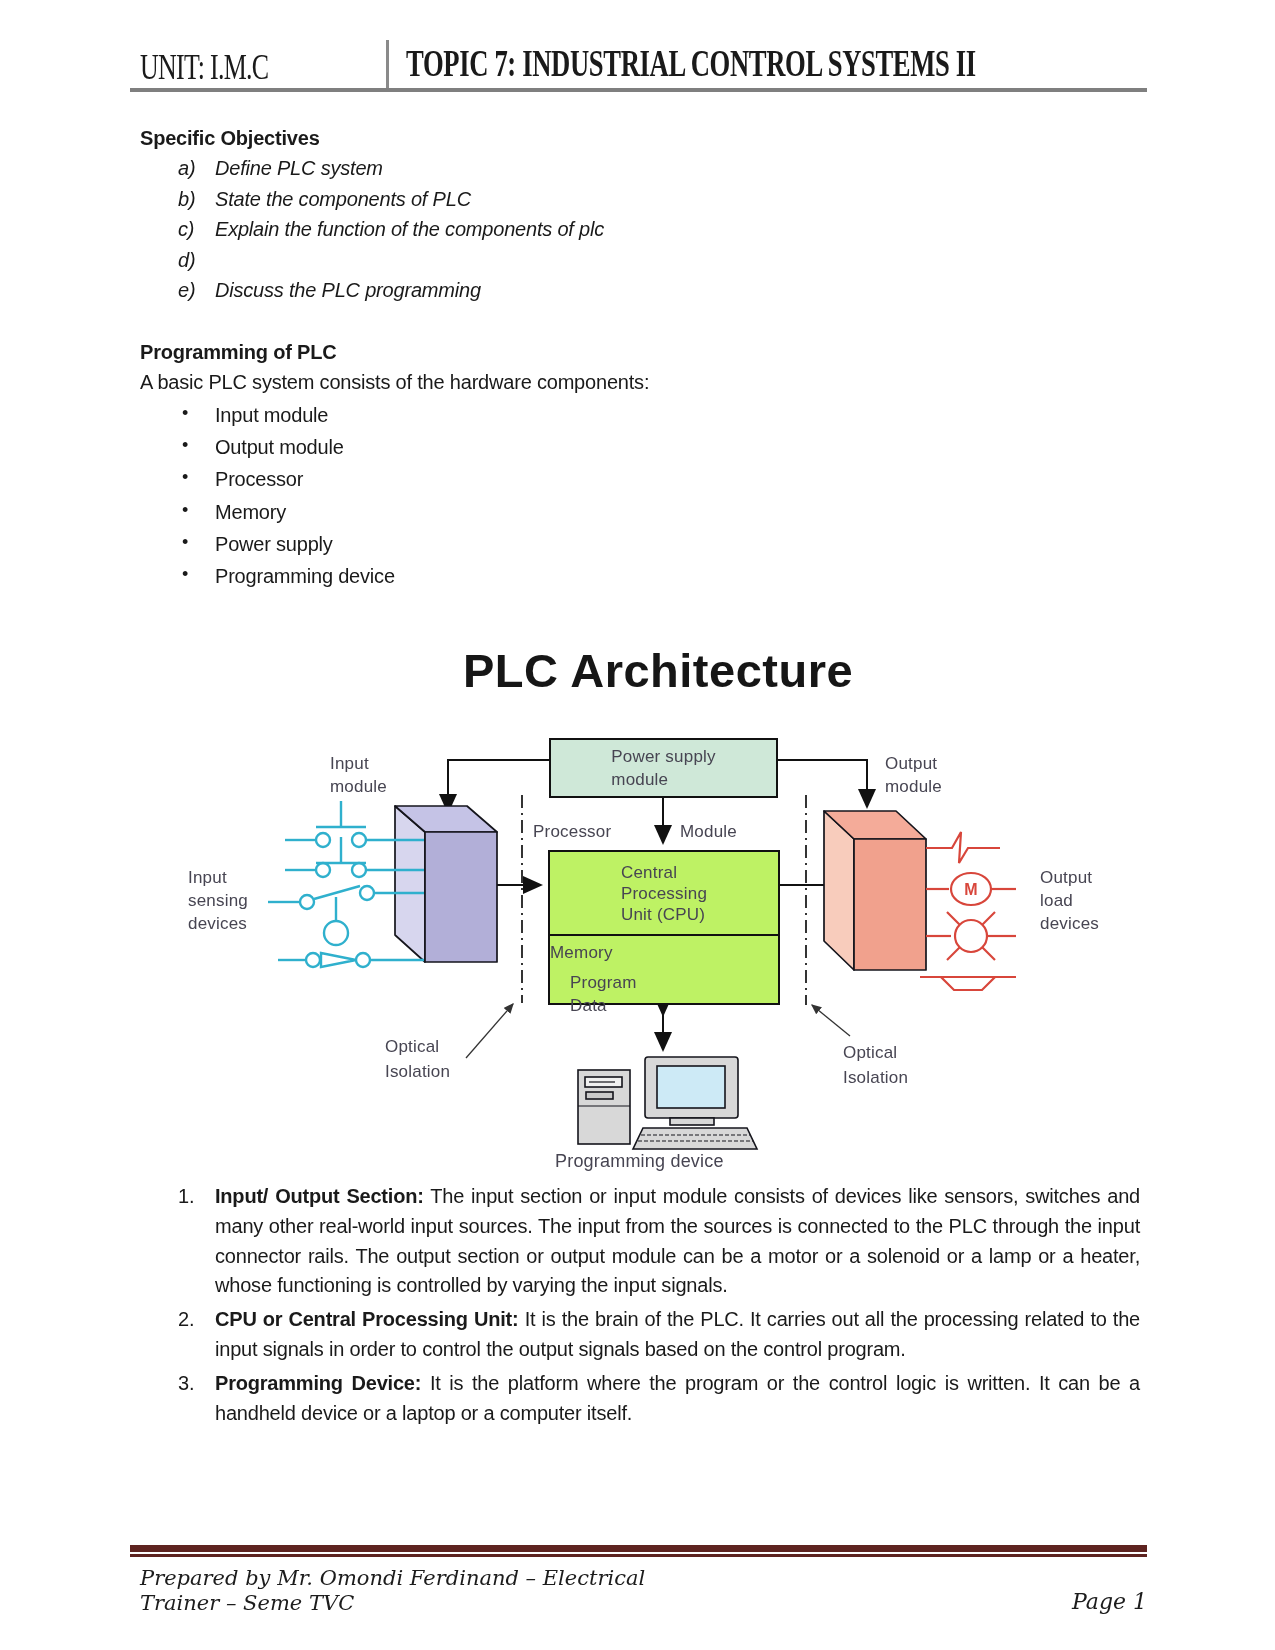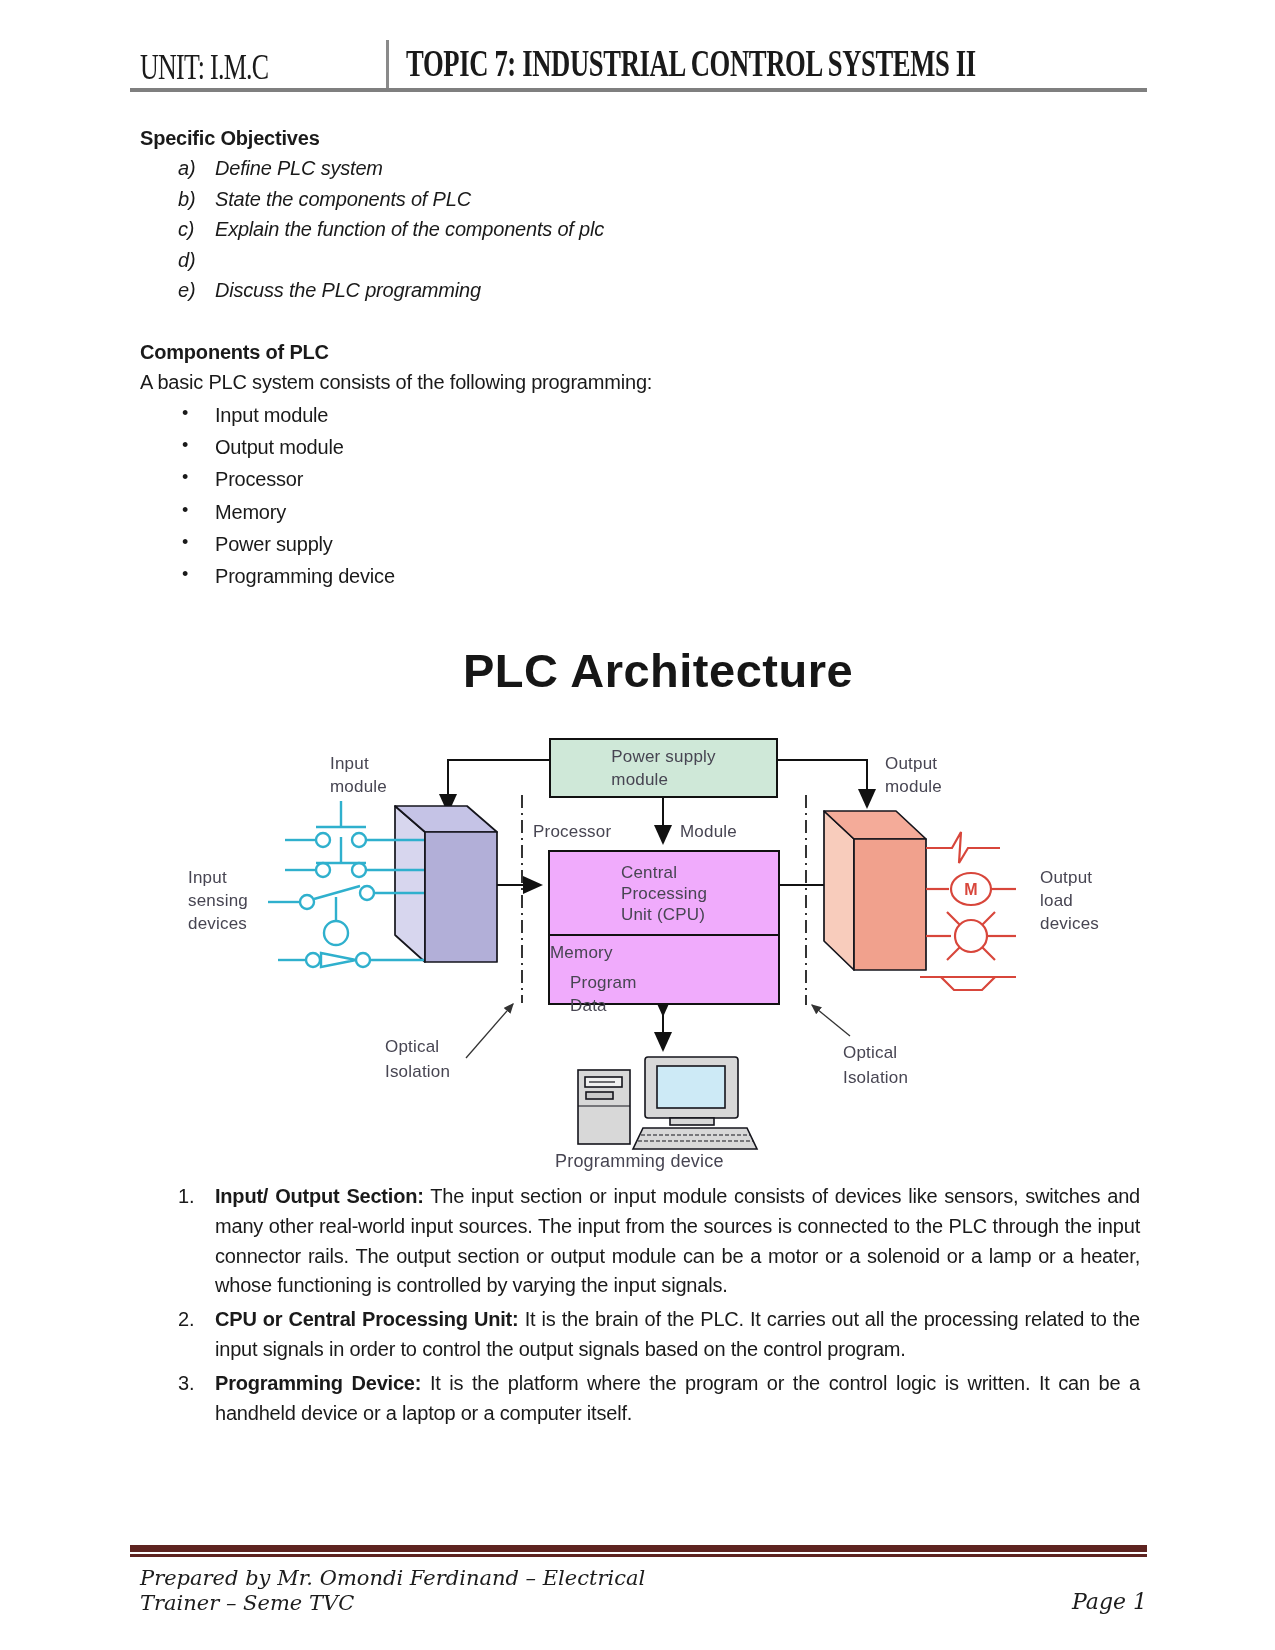--- a/index.html
+++ b/index.html
@@ -37,21 +37,21 @@
   
   .diag-title { font-size:47px; font-weight:bold; letter-spacing:0.5px; text-align:center; color:#161616; }
   .dlabel {
     font-size:17px; line-height:23px; color:#474552; letter-spacing:0.2px;
     white-space:pre-line; text-align:left;
   }
   .ps-box {
     box-sizing:border-box; border:2px solid #111; background:#cfe8d8;
     display:flex; align-items:center; justify-content:center;
   }
-  .cpu-box { box-sizing:border-box; border:2px solid #111; background:#f0abfc; }
+  .cpu-box { box-sizing:border-box; border:2px solid #111; background:#bef264; }
   .cpu-top { box-sizing:border-box; height:84px; border-bottom:2px solid #111;
              display:flex; align-items:center; justify-content:center; }
   .cpu-mem { padding-top:5px; }
   .mem-row { display:flex; justify-content:space-between; padding:7px 38px 0 20px;flex-direction:column; }
 
   
   .note { position:relative; padding-left:75px; font-size:20px; line-height:29.8px;
           letter-spacing:-0.2px; text-align:justify; margin-bottom:4px; }
   .note-num { position:absolute; left:38px; }
 
@@ -89,22 +89,22 @@
     </div>
     <div class="obj-item">
       <span class="obj-marker">d)</span>
     </div>
     <div class="obj-item">
       <span class="obj-marker">e)</span>
       <span class="obj-text">Discuss the PLC programming</span>
     </div>
   </div>
 
-  <div class="abs h-bold" style="left:140px; top:341px;">Components of PLC</div>
-  <div class="abs body-t" style="left:140px; top:371px;">A basic PLC system consists of the following programming:</div>
+  <div class="abs h-bold" style="left:140px; top:341px;">Programming of PLC</div>
+  <div class="abs body-t" style="left:140px; top:371px;">A basic PLC system consists of the hardware components:</div>
 
   <div class="abs" style="left:140px; top:404px; width:950px;">
     <div class="bul-item">
       <span class="bul-dot">•</span>
       <span class="bul-text">Input module</span>
     </div>
     <div class="bul-item">
       <span class="bul-dot">•</span>
       <span class="bul-text">Output module</span>
     </div>

